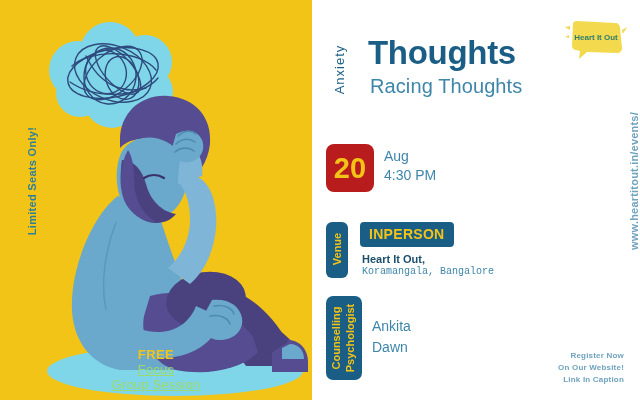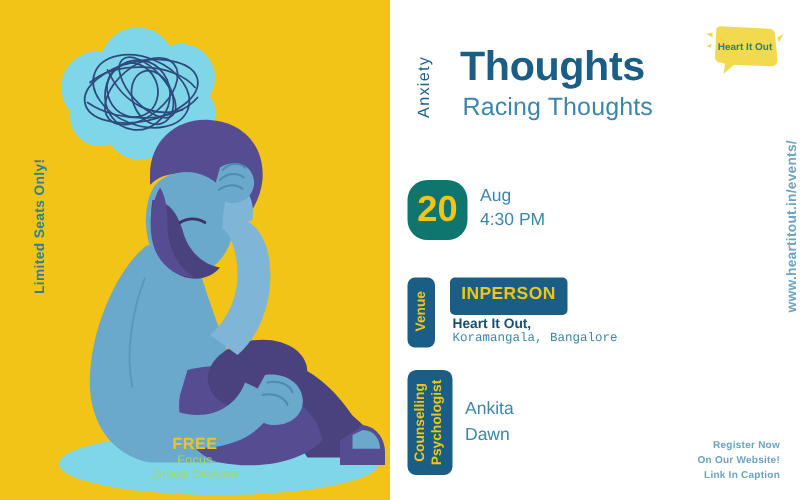--- a/index.html
+++ b/index.html
@@ -39,21 +39,21 @@
 
   .free-block{
     position:absolute;left:106px;top:348px;width:100px;
     text-align:center;line-height:1.15;
     pointer-events:none;
   }
   .free-main{
     font-size:13px;font-weight:bold;color:#F2C417;letter-spacing:.4px;
   }
   .free-sub{
-    font-size:10px;color:#9FD86B;letter-spacing:.2px;
+    font-size:13px;color:#9FD86B;letter-spacing:.2px;text-decoration:underline;
   }
 
   
   .right{
     position:absolute;left:312px;top:0;width:328px;height:400px;
     background:#ffffff;
   }
 
   
   .logo{
@@ -77,21 +77,21 @@
   }
   .title-sub{
     position:absolute;left:50px;top:46px;
     font-size:20px;color:#3D86AA;letter-spacing:.1px;line-height:1;
   }
 
   
   .date-row{position:absolute;left:14px;top:144px;height:52px;}
   .date-badge{
     position:absolute;left:0;top:0;width:48px;height:48px;
-    background:#0f766e;border-radius:16px;
+    background:#b91c1c;border-radius:8px;
     display:flex;align-items:center;justify-content:center;
   }
   .date-num{
     font-size:29px;font-weight:bold;color:#F2C417;line-height:1;
   }
   .date-text{
     position:absolute;left:58px;top:3px;
     font-size:14px;color:#3D86AA;line-height:1.35;
   }
   .date-text div{white-space:nowrap;}
@@ -105,21 +105,21 @@
   .venue-tab span{
     position:absolute;left:-17px;top:21px;width:56px;
     transform:rotate(-90deg);transform-origin:center center;
     text-align:center;
     font-size:11px;font-weight:bold;color:#F2C417;
     white-space:nowrap;
   }
   .inperson{
     position:absolute;left:34px;top:0;
     background:#1B5E85;border-radius:4px;
-    padding:4px 9px 10px 9px;
+    padding:4px 9px 5px 9px;
     font-size:14px;font-weight:bold;color:#F2C417;
     letter-spacing:.3px;
     display:inline-block;
   }
   .venue-name{
     position:absolute;left:36px;top:31px;
     font-size:11px;font-weight:bold;color:#1B4F6B;white-space:nowrap;
   }
   .venue-addr{
     position:absolute;left:36px;top:44px;

